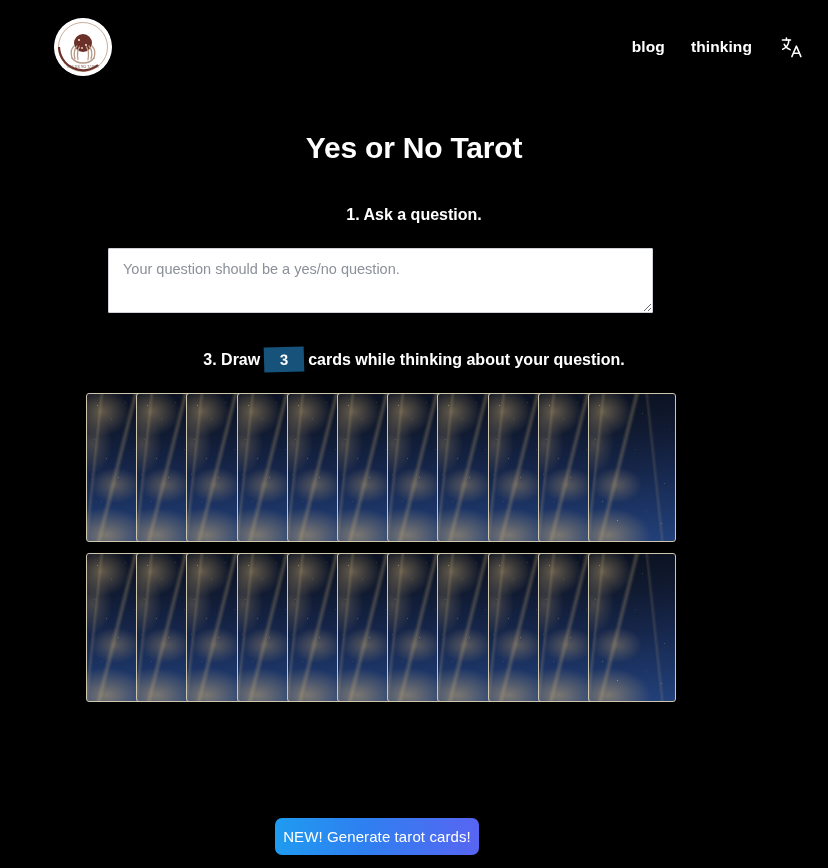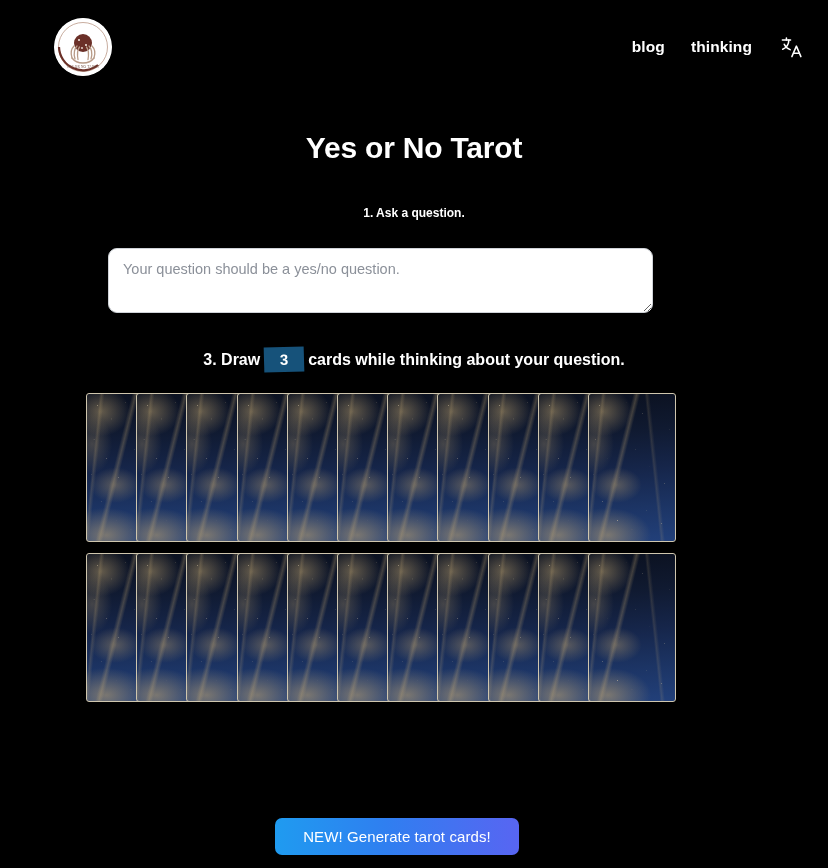--- a/index.html
+++ b/index.html
@@ -51,30 +51,30 @@
   .title {
     position: absolute; top: 131px; left: 0; right: 0;
     text-align: center;
     color: #ffffff;
     font-size: 30px; font-weight: 700;
     letter-spacing: -.2px;
   }
   .step1 {
     position: absolute; top: 206px; left: 0; right: 0;
     text-align: center;
-    color: #ffffff; font-size: 12px; font-weight: 700;
+    color: #ffffff; font-size: 16px; font-weight: 700;
   }
 
   
   .q-wrap { position: absolute; top: 248px; left: 108px; width: 545px; }
   textarea.question {
     width: 545px; height: 65px;
     background: #ffffff;
     border: 1px solid #cfd3d8;
-    border-radius: 9px;
+    border-radius: 1px;
     padding: 12px 14px;
     font-family: "Liberation Sans", sans-serif;
     font-size: 14.5px;
     color: #222;
     resize: both;
     outline: none;
   }
   textarea.question::placeholder { color: #8b9099; }
 
   
@@ -144,21 +144,21 @@
     background-image:
       linear-gradient(104deg, transparent 36%, rgba(200,172,118,.28) 39%, transparent 42%),
       linear-gradient(96deg,  transparent 12%, rgba(200,172,118,.20) 14%, transparent 17%),
       linear-gradient(84deg,  transparent 70%, rgba(200,172,118,.16) 72%, transparent 75%);
   }
   .card.wide { width: 88px; }
 
   
   .cta {
     position: absolute; left: 275px; top: 818px;
-    width: 244px; height: 37px;
+    width: 204px; height: 37px;
     border: none; border-radius: 7px;
     background: linear-gradient(90deg, #1f9bf0 0%, #2f7ff0 45%, #5865f2 100%);
     color: #ffffff;
     font-family: "Liberation Sans", sans-serif;
     font-size: 15px; font-weight: 400;
     cursor: pointer;
     letter-spacing: .1px;
   }
 </style>
 </head>

